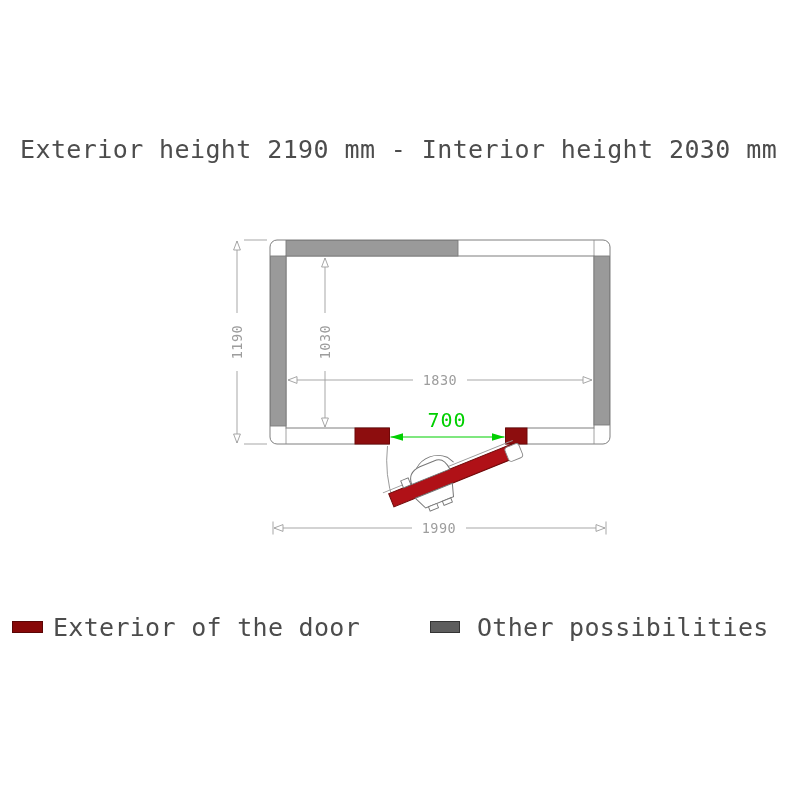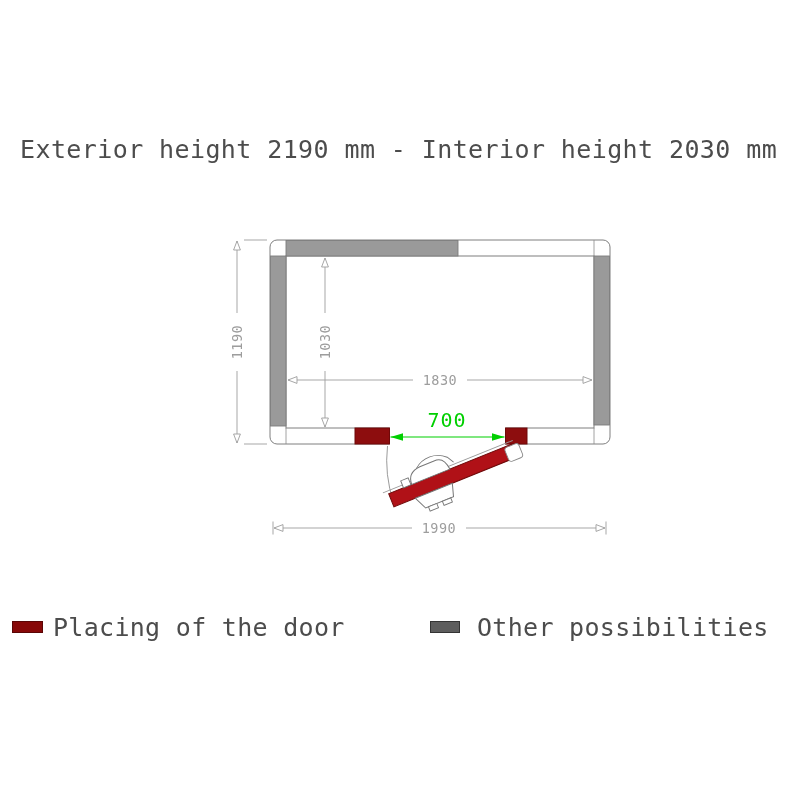--- a/index.html
+++ b/index.html
@@ -92,21 +92,21 @@
     <line x1="466" y1="528" x2="605" y2="528" stroke="#9d9d9d" stroke-width="0.9"></line>
     <path d="M283 524.6 L274 528 L283 531.4 Z" fill="#ffffff" stroke="#9d9d9d" stroke-width="0.9"></path>
     <path d="M596 524.6 L605 528 L596 531.4 Z" fill="#ffffff" stroke="#9d9d9d" stroke-width="0.9"></path>
     <text class="dim-text" x="439" y="532.5" text-anchor="middle">1990</text>
   </svg>
 
   <div class="legend-item legend-1">
     <svg class="swatch" width="31" height="12">
       <rect x="0.5" y="0.5" width="30" height="11" stroke-width="1" stroke="#5a0505" fill="#870808"></rect>
     </svg>
-    <span class="legend-label">Placing of the door</span>
+    <span class="legend-label">Exterior of the door</span>
   </div>
 
   <div class="legend-item legend-2">
     <svg class="swatch" width="30" height="12">
       <rect x="0.5" y="0.5" width="29" height="11" stroke-width="1" stroke="#343434" fill="#5d5d5d"></rect>
     </svg>
     <span class="legend-label">Other possibilities</span>
   </div>
 
 </div>

